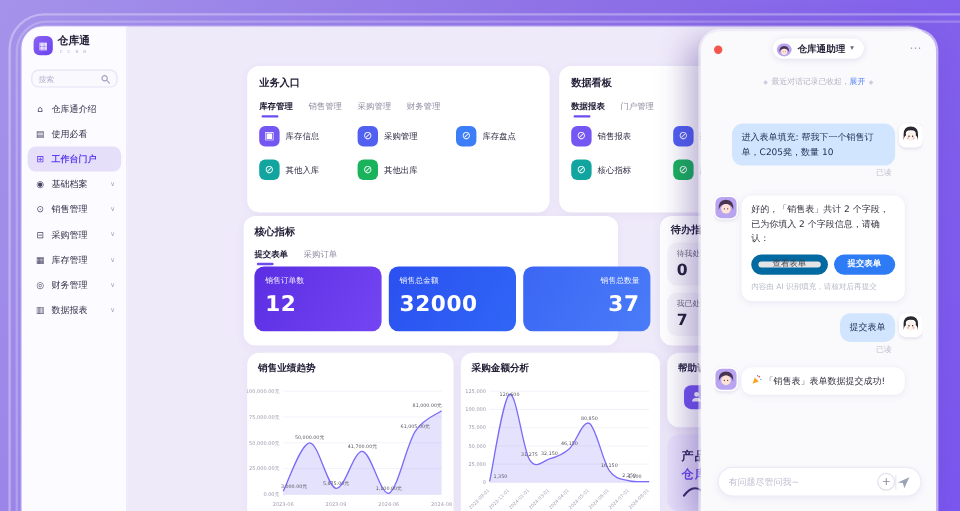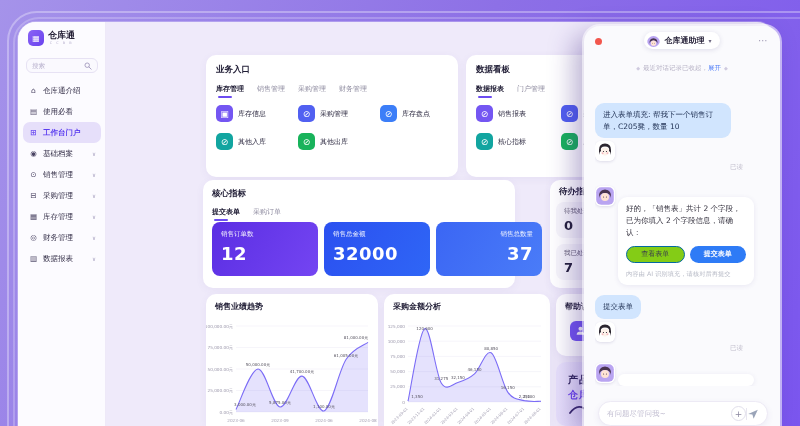--- a/index.html
+++ b/index.html
@@ -63,38 +63,38 @@
              display:flex;align-items:center;gap:4px;padding:2px 8px 2px 3px;cursor:pointer;}
   .chat-pill .av{width:13px;height:13px;border-radius:50%;overflow:hidden;}
   .chat-pill b{font-size:8px;color:#241f36;}
   .chat-pill .caret{font-size:6px;color:#6b667f;}
   .chat .dots{position:absolute;right:12px;top:9px;font-size:10px;color:#a59fb8;cursor:pointer;}
   .cbody{position:absolute;left:11px;right:11px;top:30px;bottom:40px;overflow:hidden;}
   .notice{text-align:center;font-size:6.5px;color:#b7b2c6;margin-top:8px;}
   .notice .sp{color:#cfcadf;font-size:5px;margin:0 3px;}
   .notice a{color:#4e7cf7;cursor:pointer;margin-top:29px;}
   .mrow{display:flex;gap:3px;align-items:flex-start;}
-  .mrow.user{justify-content:flex-end;flex-direction:column;}
+  .mrow.user{justify-content:flex-end;}
   .avatar{width:20px;height:20px;flex:none;border-radius:6px;overflow:hidden;box-shadow:0 1px 3px rgba(60,50,120,.15);background:#fff;}
   .bub{border-radius:9px;padding:6px 8px;font-size:7.5px;line-height:1.55;}
   .bub.u{background:#d1e5fe;color:#1e2f52;max-width:136px;}
-  .bub.a{background:#fff;color:#35323f;width:136px;box-shadow:0 1px 5px rgba(80,70,150,.10);margin-top:11px;}
+  .bub.a{background:#fff;color:#35323f;width:136px;box-shadow:0 1px 5px rgba(80,70,150,.10);}
   .status{font-size:6.5px;color:#c0bdcc;text-align:right;margin:2px 26px 0 0;}
   .formbox{margin-top:6px;background:#f4f5f9;border-radius:6px;padding:6px 7px;}
   .formbox .fr{font-size:7px;margin-top:4px;white-space:nowrap;}
   .formbox .fr:first-child{margin-top:0;}
   .formbox .fl{color:#8b8fa0;}
   .formbox .fv{color:#2b2f3d;font-weight:700;}
   .btnrow{display:flex;gap:5px;margin-top:8px;}
   .btn{flex:1;height:17px;border-radius:9px;font-size:7px;display:flex;align-items:center;justify-content:center;cursor:pointer;white-space:nowrap;}
-  .btn.sec{background:#84cc16;border:1px solid #0369a1;color:#3c3f4c;}
+  .btn.sec{background:#e5e5e5;border:6px solid #0369a1;color:#3c3f4c;}
   .btn.pri{background:#2e7bf6;color:#fff;font-weight:600;}
   .note{margin-top:6px;font-size:6.3px;color:#b7bac6;white-space:nowrap;}
   .wide-btn{margin-top:7px;height:18px;border:1px solid #e6e4ee;border-radius:8px;background:#fff;color:#35323f;font-size:7.5px;display:flex;align-items:center;justify-content:center;cursor:pointer;}
-  .inputbar{position:absolute;left:14px;right:12px;bottom:0;height:25px;background:#fff;border:1px solid #edeaf5;border-radius:13px;
+  .inputbar{position:absolute;left:14px;right:12px;bottom:12px;height:25px;background:#fff;border:1px solid #edeaf5;border-radius:13px;
             display:flex;align-items:center;padding:0 8px;gap:0;box-shadow:0 2px 6px rgba(80,70,150,.08);}
   .inputbar input{flex:1;min-width:0;border:0;outline:0;font-size:7.5px;color:#4a4660;font-family:inherit;background:transparent;}
   .inputbar input::placeholder{color:#c3bfd2;}
   .plus{width:15px;height:15px;border:1px solid #e1dfeb;border-radius:50%;color:#8b87a0;font-size:9px;display:flex;align-items:center;justify-content:center;cursor:pointer;flex:none;}
   .vdiv{width:1px;height:12px;background:#e8e6f0;}
   .chartsvg{position:absolute;left:0;top:20px;}
 </style>
 </head>
 <body>
 
@@ -454,20 +454,26 @@
         <div class="mrow " style="margin-top: 10px;">
           <div class="avatar"><svg width="20" height="20" viewBox="0 0 20 20">
               <rect width="20" height="20" rx="6" fill="#fff"></rect>
               <rect x="1.2" y="1.2" width="17.6" height="17.6" rx="5" fill="#b9a4f1"></rect>
               <path d="M4 12 Q3 4 10 3.5 Q17 4 16 12 Q15 7 10 7 Q5 7 4 12Z" fill="#4a3550"></path>
               <circle cx="10" cy="11" r="4" fill="#ffe3d4"></circle>
               <circle cx="8.6" cy="11" r=".5" fill="#3a2b3f"></circle>
               <circle cx="11.4" cy="11" r=".5" fill="#3a2b3f"></circle>
             </svg></div>
           <div class="bub a">
+            <div><svg width="9" height="9" viewBox="0 0 12 12" style="vertical-align:-1px;margin-right:2px;">
+                <path d="M1.5 10.5 L4 3.5 L8.5 8 Z" fill="#f5a623"></path>
+                <circle cx="9" cy="2.5" r="1" fill="#f2564d"></circle>
+                <circle cx="10.8" cy="5.5" r=".8" fill="#4a90f5"></circle>
+                <circle cx="7" cy="1.5" r=".7" fill="#7b5cf5"></circle>
+              </svg>「销售表」表单数据提交成功!</div>
           </div>
         </div>
       </div>
 
     <div class="inputbar">
       <input placeholder="有问题尽管问我~" style="">
       <div class="plus">+</div>
       <div class="vdiv"></div>
       <svg width="12" height="12" viewBox="0 0 20 20" style="cursor:pointer;">
           <path d="M2 10 L18 3 L11 18 L9 11 Z" fill="#9aa4b8"></path>

